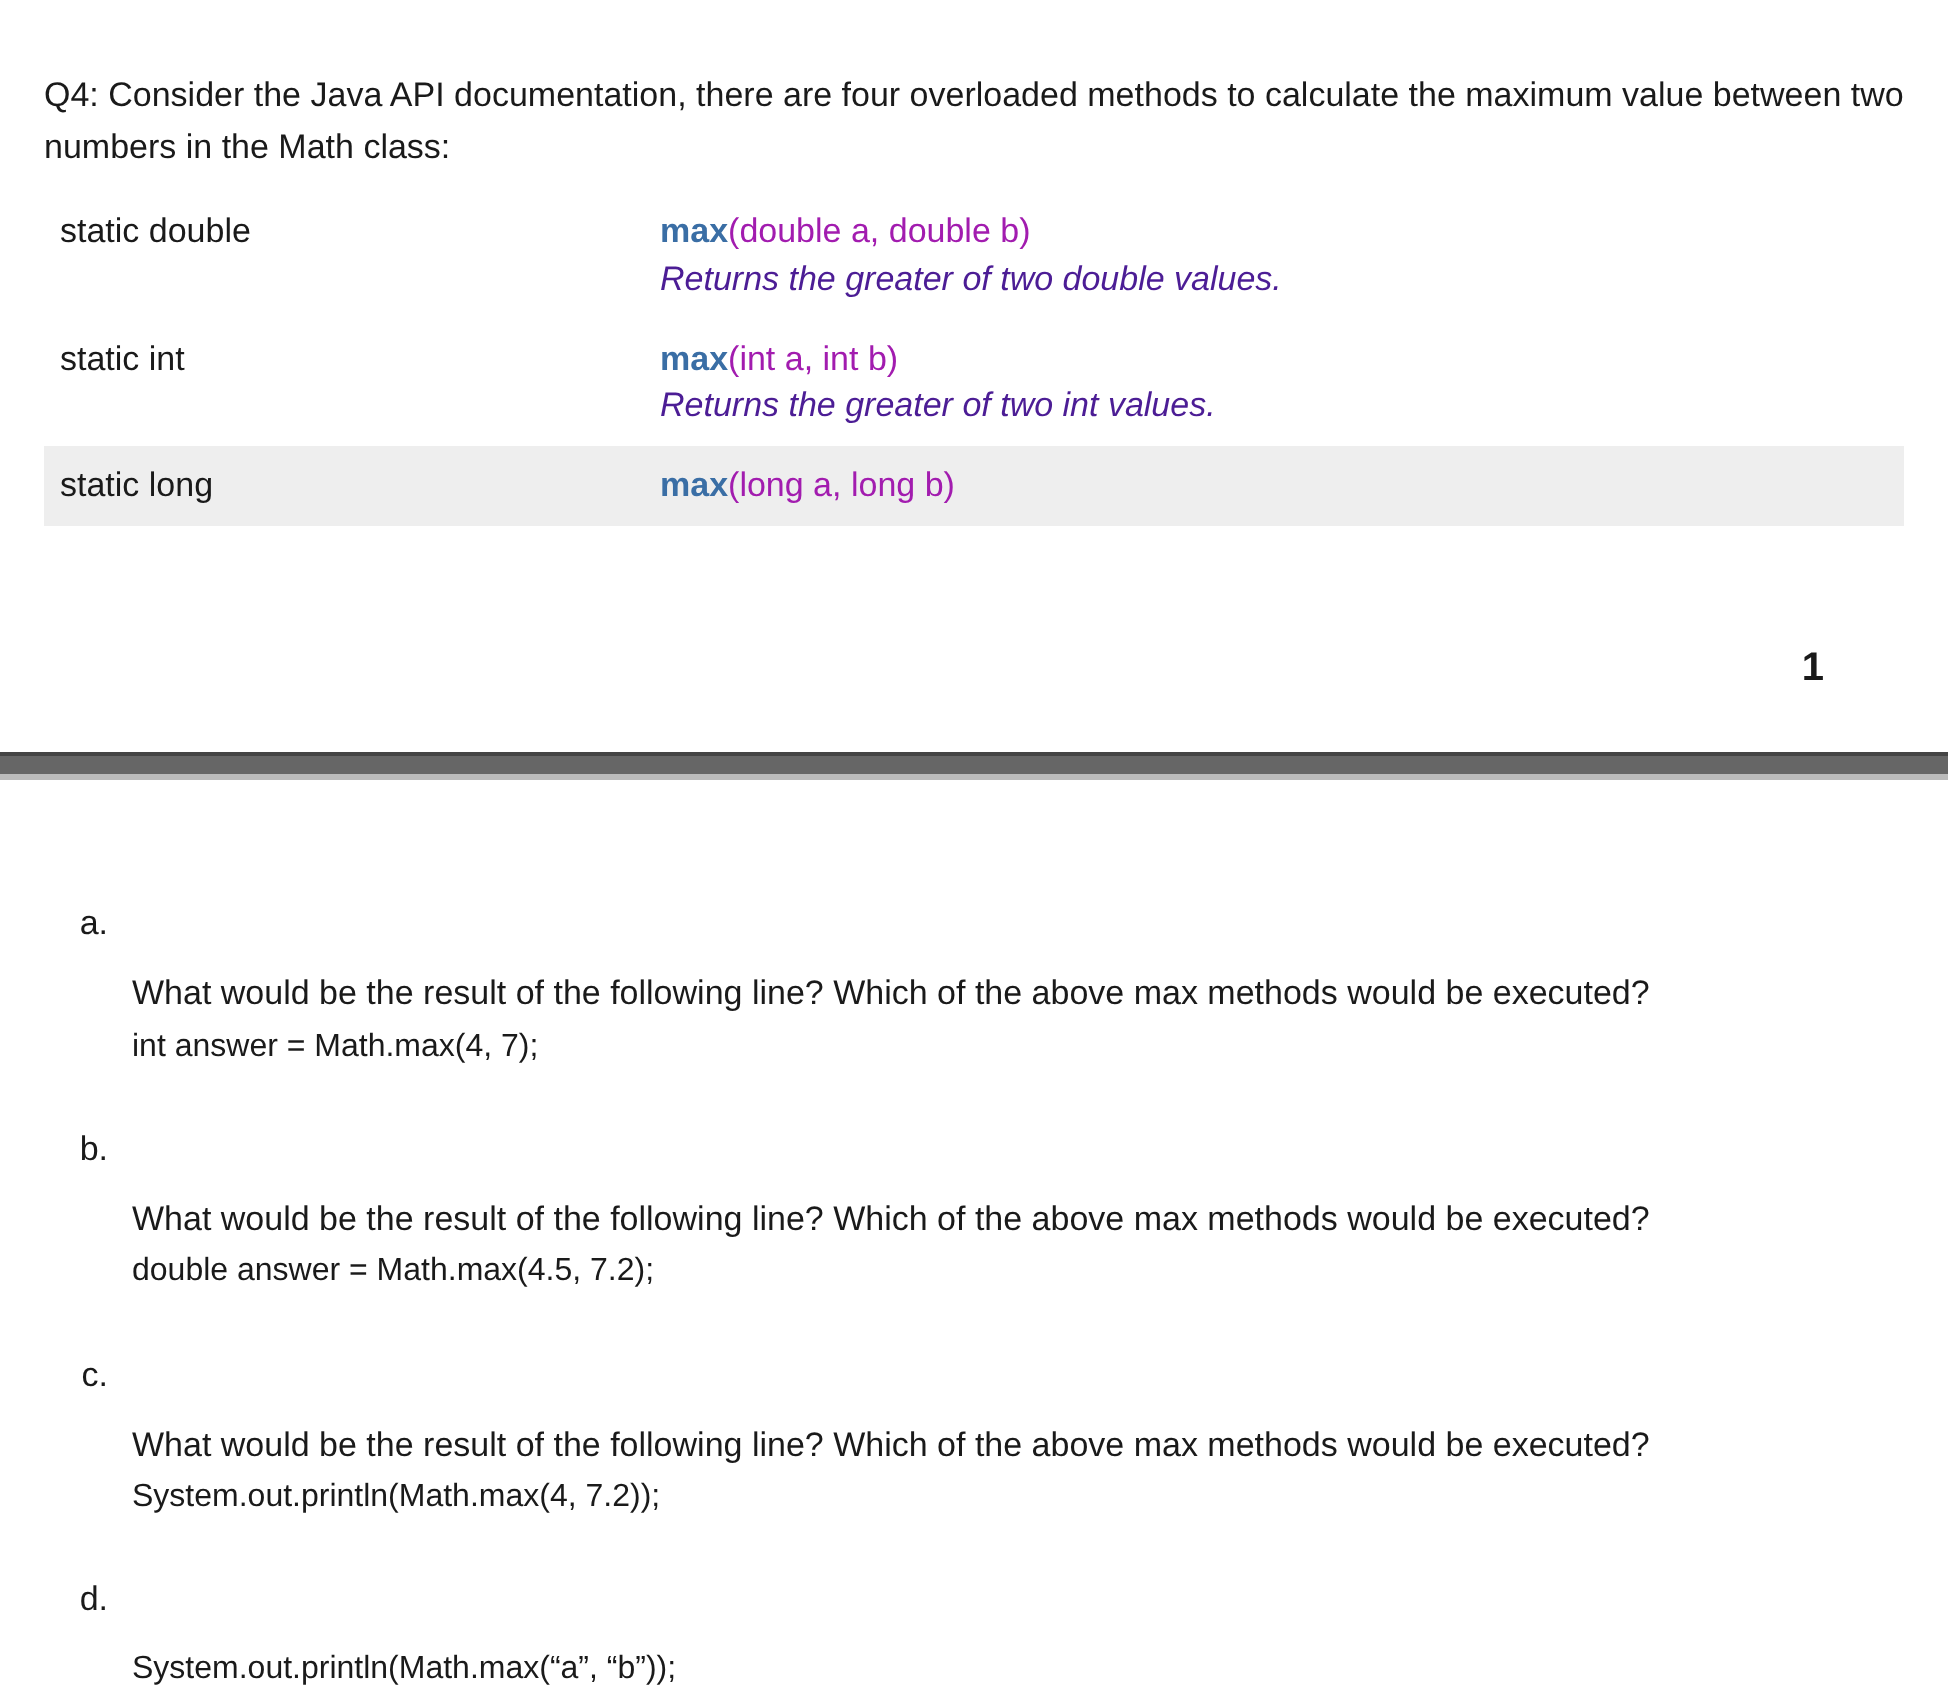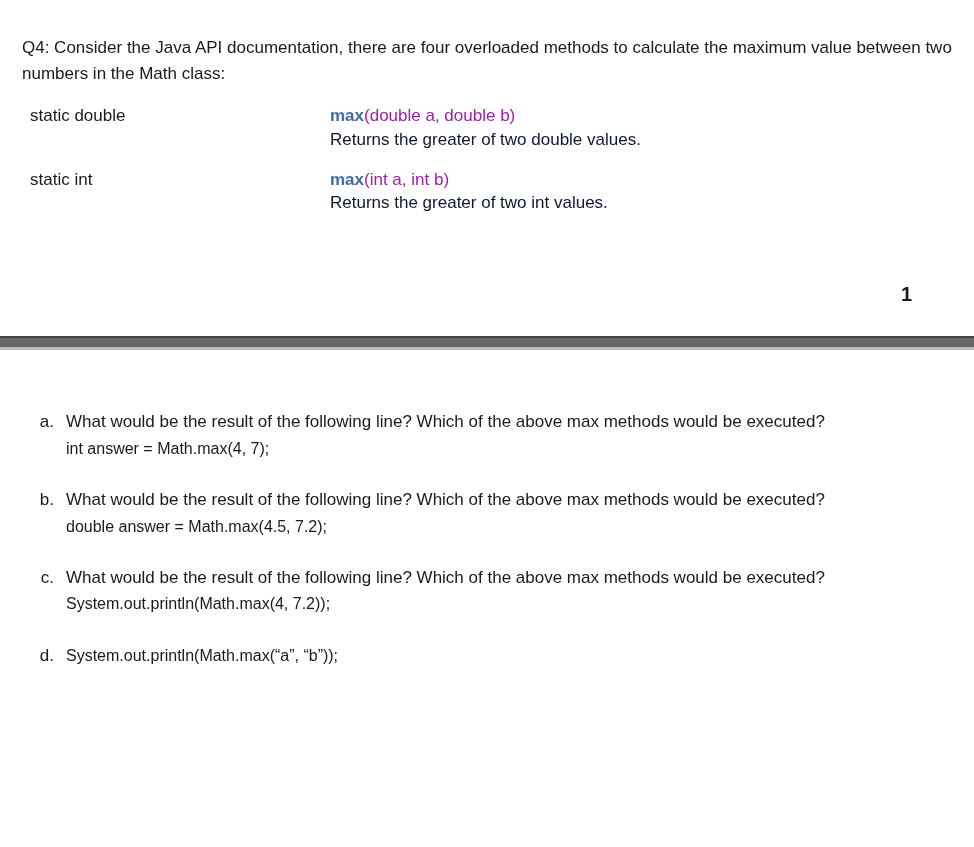--- a/index.html
+++ b/index.html
@@ -28,21 +28,21 @@
     line-height: 1.4;
   }
   .api-table tr.grey { background: #eeeeee; }
   .api-table tr.white { background: #ffffff; }
   .col-modifier { width: 300px; margin-left: 27px; }
   .method-link {
     color: #3a6ea5;
     font-weight: bold;
   }
   .method-signature { color: #a21caf; text-align: center; }
-  .method-desc { color: #0f172a; }
+  .method-desc { color: #4c1d95; font-style: italic; }
   .page-number {
     text-align: right;
     font-weight: bold;
     font-size: 20px;
     padding: 60px 40px 30px 0;
   }
   .separator-bar {
     height: 14px;
     background: #666;
     border-top: 2px solid #444;
@@ -62,21 +62,21 @@
     margin-bottom: 28px;
     line-height: 1.45;
   }
   .sub-item:last-child { margin-bottom: 0; }
   .sub-marker {
     width: 44px;
     flex-shrink: 0;
     text-align: right;
     padding-right: 12px;
   }
-  .sub-body { flex: 1; }
+  .sub-body { flex: 1; margin-top: 35px; }
   .sub-question { margin-bottom: 2px; }
   .code-line {
     font-family: Liberation Sans, sans-serif;
     font-size: 16px;
   }
 </style>
 </head>
 <body>
 
 <div class="page-top">
@@ -89,20 +89,26 @@
         <td>
           <span class="method-link">max</span><span class="method-signature">(double a, double b)</span><br>
           <span class="method-desc">Returns the greater of two double values.</span>
         </td>
       </tr>
       <tr class="white">
         <td class="col-modifier">static int</td>
         <td>
           <span class="method-link">max</span><span class="method-signature">(int a, int b)</span><br>
           <span class="method-desc">Returns the greater of two int values.</span>
+        </td>
+      </tr>
+      <tr class="grey">
+        <td class="col-modifier">static long</td>
+        <td>
+          <span class="method-link">max</span><span class="method-signature">(long a, long b)</span>
         </td>
       </tr>
     </tbody>
   </table>
 
   <div class="page-number">1</div>
 </div>
 
 <div class="separator-bar"></div>
 

